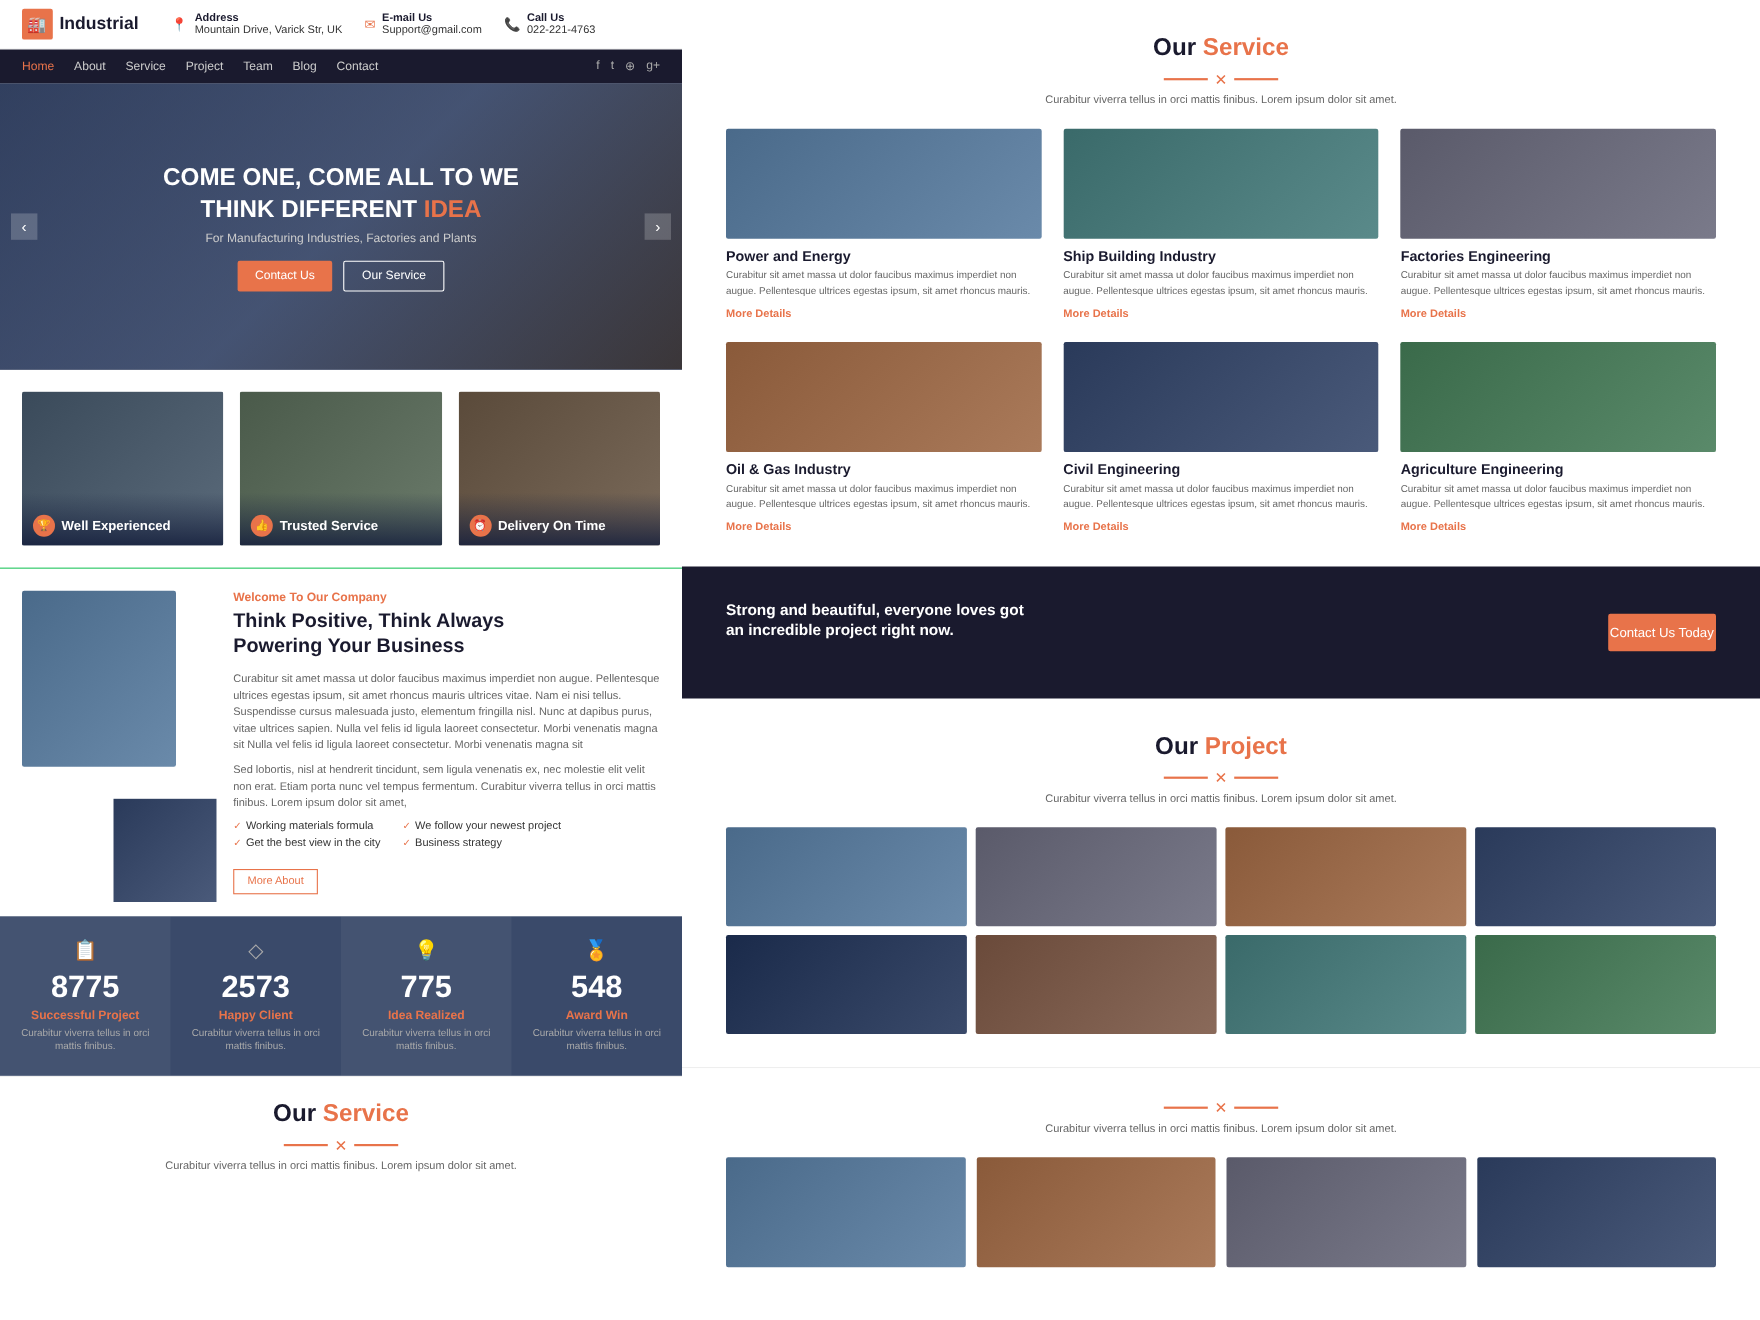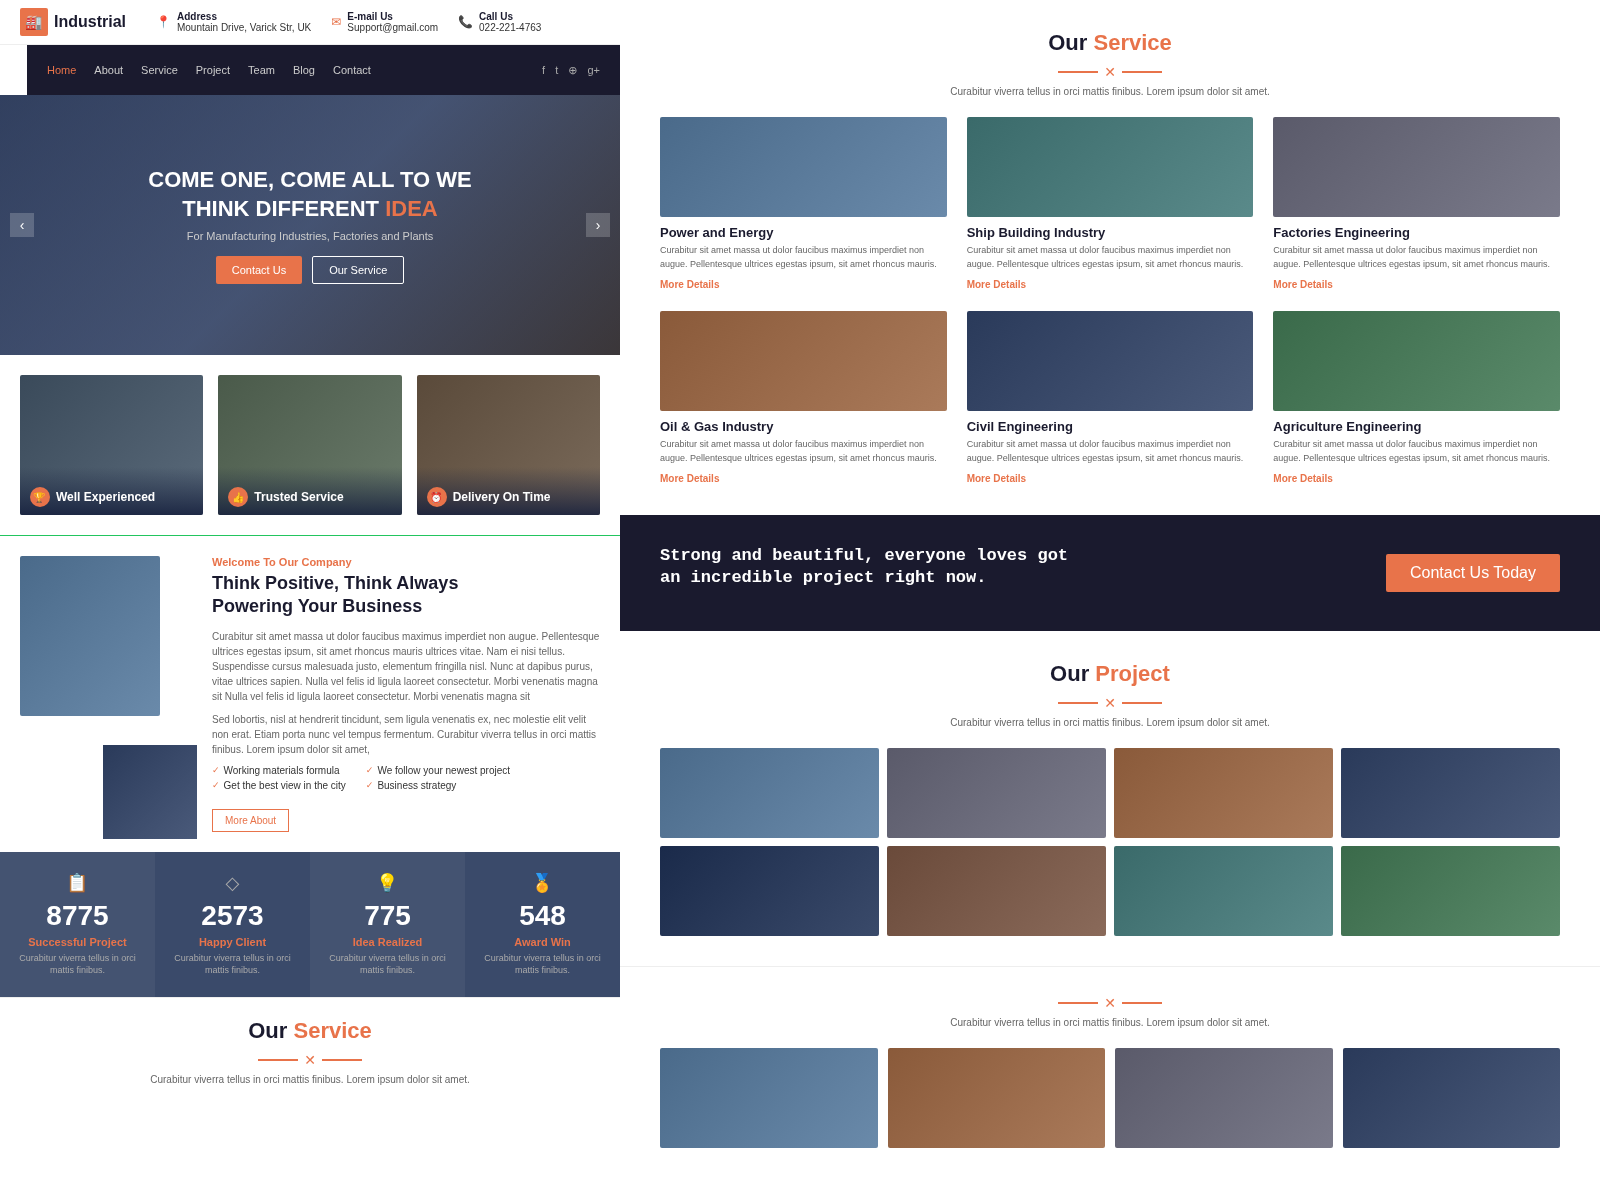--- a/index.html
+++ b/index.html
@@ -11,21 +11,21 @@
     
     .header { background: #fff; padding: 8px 20px; display: flex; align-items: center; border-bottom: 1px solid #eee; }
     .logo { display: flex; align-items: center; gap: 6px; font-size: 16px; font-weight: bold; color: #1a1a2e; margin-right: 30px; }
     .logo-icon { width: 28px; height: 28px; background: #e8734a; display: flex; align-items: center; justify-content: center; color: white; font-size: 14px; border-radius: 2px; }
     .header-info { display: flex; gap: 20px; flex: 1; }
     .header-info-item { display: flex; align-items: center; gap: 6px; font-size: 10px; color: #333; }
     .header-info-item .info-icon { color: #e8734a; font-size: 12px; }
     .info-label { font-weight: bold; font-size: 10px; color: #1a1a2e; }
 
     
-    .nav { background: #1a1a2e; padding: 0 20px; display: flex; align-items: center; justify-content: space-between; height: 50px; margin-left: 27px; }
+    .nav { background: #1a1a2e; padding: 0 20px; display: flex; align-items: center; justify-content: space-between; height: 31px; }
     .nav-links { display: flex; gap: 18px; align-items: center; }
     .nav-link { color: #ccc; text-decoration: none; font-size: 11px; }
     .nav-link.active { color: #e8734a; }
     .nav-social { display: flex; gap: 10px; }
     .nav-social span { color: #aaa; font-size: 11px; cursor: pointer; }
 
     
     .hero { position: relative; height: 260px; background: linear-gradient(rgba(20,30,60,0.7), rgba(20,30,60,0.7)), #4a5a7a; overflow: hidden; display: flex; align-items: center; justify-content: center; }
     .hero-bg { position: absolute; inset: 0; background: linear-gradient(135deg, #3a4a6a 0%, #5a6a8a 50%, #4a3a2a 100%); opacity: 0.6; }
     .hero-content { position: relative; z-index: 2; text-align: center; color: white; }
@@ -93,23 +93,23 @@
     .service-grid { display: grid; grid-template-columns: 1fr 1fr 1fr; gap: 20px; }
     .service-card { }
     .service-card-img-placeholder { width: 100%; height: 100px; border-radius: 2px; }
     .service-card-title { font-size: 13px; font-weight: bold; color: #1a1a2e; margin: 8px 0 4px; }
     .service-card-text { font-size: 9px; color: #666; line-height: 1.5; margin-bottom: 6px; }
     .service-card-link { color: #e8734a; font-size: 10px; text-decoration: none; font-weight: bold; }
 
     
     .cta-banner { background: #1a1a2e; padding: 30px 40px; display: flex; align-items: center; justify-content: space-between; margin: 0; }
     .cta-text { color: white; }
-    .cta-title { font-size: 17px; font-weight: bold; line-height: 1.3; margin-bottom: 12px; font-family: Liberation Mono, monospace; }
+    .cta-title { font-size: 14px; font-weight: bold; line-height: 1.3; margin-bottom: 24px; }
     .cta-desc { font-size: 10px; color: #aaa; line-height: 1.5; max-width: 500px; }
-    .btn-cta { background: #e8734a; color: white; border: none; padding: 10px 24px; font-size: 16px; cursor: pointer; white-space: nowrap; border-radius: 2px; flex-shrink: 0; }
+    .btn-cta { background: #e8734a; color: white; border: none; padding: 10px 2px; font-size: 12px; cursor: pointer; white-space: nowrap; border-radius: 2px; flex-shrink: 0; }
 
     
     .project-section { padding: 30px 40px; }
     .project-grid { display: grid; grid-template-columns: repeat(4, 1fr); gap: 8px; margin-top: 16px; }
     .project-img-placeholder { width: 100%; height: 90px; border-radius: 2px; }
 
     
     .team-section { padding: 20px 40px; border-top: 1px solid #eee; }
     .team-grid { display: grid; grid-template-columns: repeat(4, 1fr); gap: 10px; margin-top: 16px; }
     .team-card { text-align: center; }

